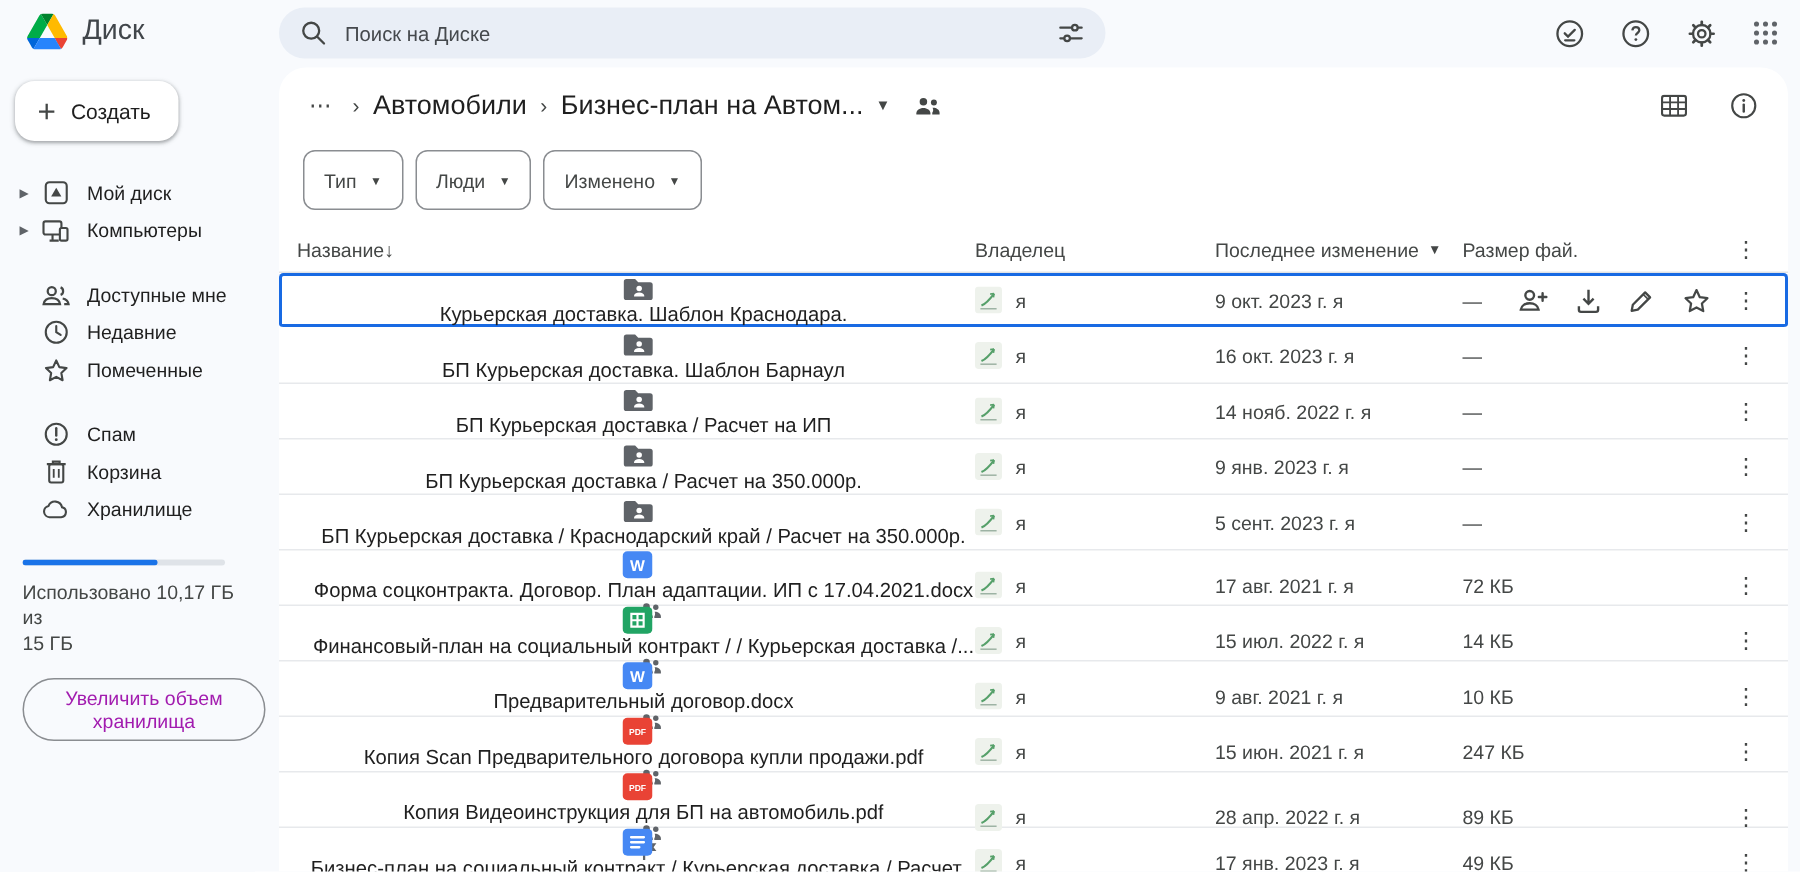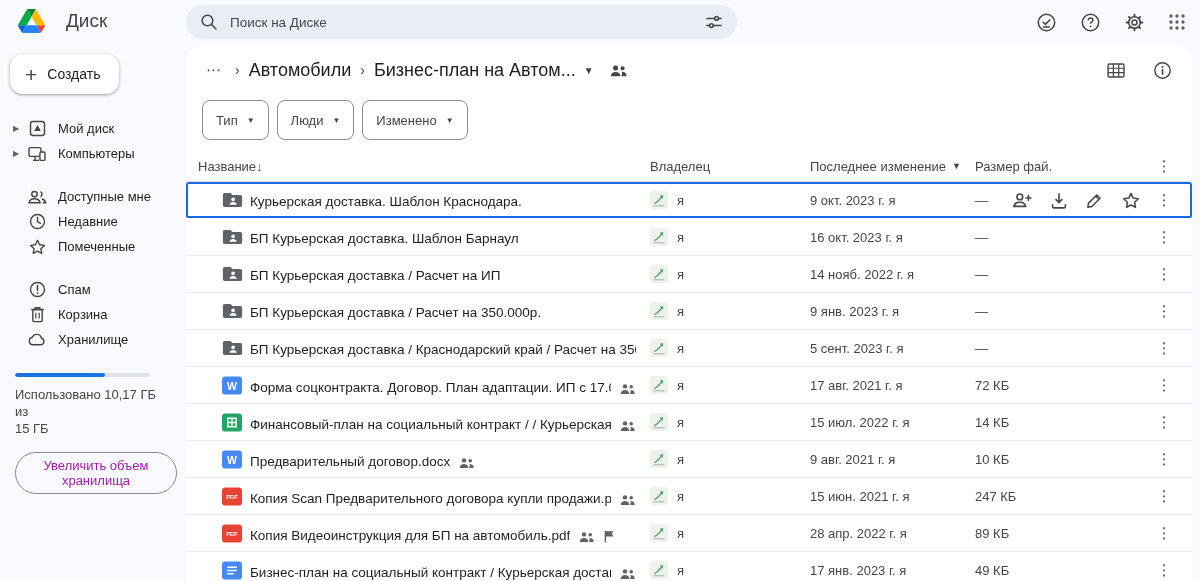--- a/index.html
+++ b/index.html
@@ -8,21 +8,21 @@
     position: relative;
     background: #f8fafd;
     font-family: "Liberation Sans", sans-serif;
     color: #1f1f1f;
     overflow: hidden;
   }
   svg { display:block; }
 
   
   .topbar { position:absolute; left:0; top:0; width:1200px; height:44px; }
-  .brand { position:absolute; left:18px; top:9px; display:flex; align-items:center; gap:21px; }
+  .brand { position:absolute; left:18px; top:9px; display:flex; align-items:center; gap:10px; }
   .brand-name { font-size:19px; color:#41464b; }
   .searchbar {
     position:absolute; left:186px; top:5px; width:551px; height:34px;
     background:#e9eef6; border-radius:17px; display:flex; align-items:center;
     padding:0 14px; gap:12px;
   }
   .searchbar input {
     flex:1; border:none; outline:none; background:transparent;
     font-family:"Liberation Sans",sans-serif; font-size:13.5px; color:#1f1f1f;
   }
@@ -91,21 +91,21 @@
   .hmod { display:flex; align-items:center; gap:6px; cursor:pointer; }
   .hmod .caret { font-size:9px; }
   .hmenu { background:none; border:none; cursor:pointer; font-size:15px; color:#444746; text-align:center; }
 
   .rows {}
   .row {
     display:grid; grid-template-columns:428px 160px 165px 1fr 24px; align-items:center;
     height:37px; padding:0 16px 0 36px; border-bottom:1px solid #e7e9ec; cursor:pointer;
   }
   .row.selected { box-shadow:inset 0 0 0 2px #186ae3; border-radius:3px; border-bottom-color:transparent; }
-  .name-cell { display:flex; align-items:flex-end; min-width:0; padding-right:14px; }
+  .name-cell { display:flex; align-items:center; min-width:0; padding-right:14px;flex-direction:column; }
   .ficon { width:21px; margin-right:7px; flex:0 0 auto; display:flex; }
   .fname { font-size:13.5px; color:#1f1f1f; font-weight:500; white-space:nowrap; overflow:hidden; }
   .shared-ic { margin-left:9px; flex:0 0 auto; }
   .flag-ic { margin-left:9px; flex:0 0 auto; }
   .owner-cell { display:flex; align-items:center; gap:9px; font-size:13px; color:#444746; }
   .date-cell, .size-cell { font-size:13px; color:#444746; }
   .size-wrap { display:flex; align-items:center; }
   .row-actions { margin-left:auto; display:flex; align-items:center; gap:19px; padding-right:12px; }
   .rowmenu { background:none; border:none; cursor:pointer; font-size:15px; color:#444746; text-align:center; }
 </style>

